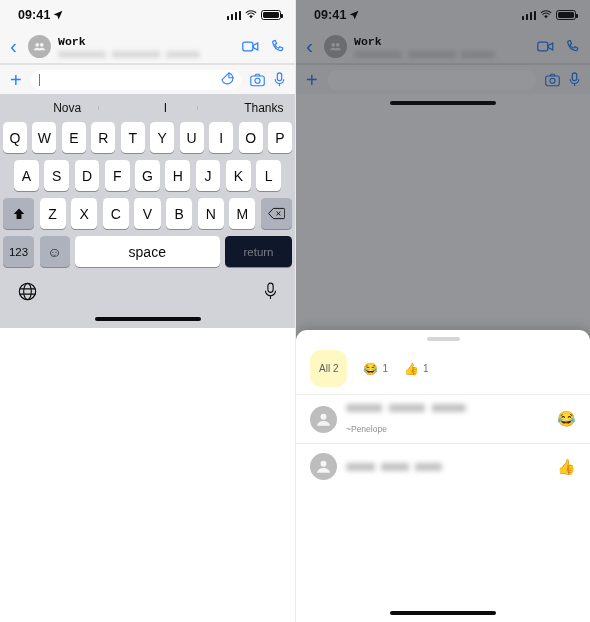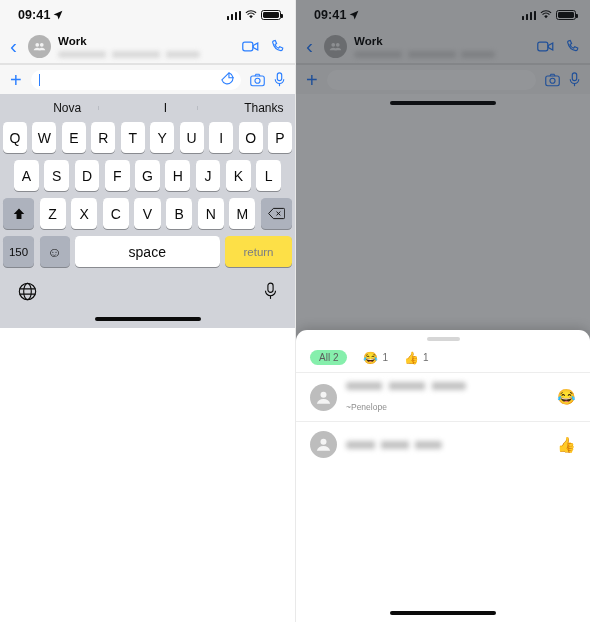--- a/index.html
+++ b/index.html
@@ -26,21 +26,21 @@
                     height:4px; background:#111; border-radius:0 1px 1px 0; }
   .battery span { display:block; height:100%; background:#111; border-radius:1.4px; }
 
   
   .chathead { position:relative; height:34px; background:#f7f7f7; display:flex; align-items:center;
               padding:0 10px 0 6px; gap:7px; z-index:6; border-bottom:1px solid #e2e2e2; }
   .back { color:#2b7fff; font-size:21px; line-height:1; font-weight:300; padding:0 4px 3px 4px; }
   .gavatar { width:23px; height:23px; border-radius:50%; background:#b3b3b3; position:relative;
              flex:0 0 auto; display:flex; align-items:center; justify-content:center; }
   .gavatar svg { width:15px; height:15px; fill:#f2f2f2; }
-  .title-wrap { flex:1 1 auto; min-width:0; display:flex; flex-direction:column; justify-content:flex-end; }
+  .title-wrap { flex:1 1 auto; min-width:0; display:flex; flex-direction:column; justify-content:flex-end;font-family:Liberation Mono, monospace; }
   .gtitle { font-size:11.5px; font-weight:700; color:#0a0a0a; line-height:1.15; }
   .gsub { height:7px; width:80%; margin-top:2px; border-radius:3px;
           background:linear-gradient(90deg,#d9d9d9 0 34%,transparent 34% 38%,#d9d9d9 38% 72%,transparent 72% 76%,#d9d9d9 76% 100%);
           filter:blur(2.1px); opacity:.95; }
   .hicons { display:flex; align-items:center; gap:11px; flex:0 0 auto; }
   .hicons svg { stroke:#2b7fff; fill:none; stroke-width:1.6; }
 
   
   .chatbody { position:relative; flex:1 1 auto; overflow:hidden; }
   .wall { position:absolute; inset:0;
@@ -70,39 +70,39 @@
   .predict div + div::before { content:""; position:absolute; left:0; top:5px; bottom:5px;
                                width:1px; background:#b9bcc3; }
   .krow { display:flex; justify-content:center; gap:5.5px; padding:0 3px; margin-bottom:7px; }
   .key { background:#fff; border-radius:4.5px; box-shadow:0 1px 0 #898b90; height:31px;
          min-width:22.5px; display:flex; align-items:center; justify-content:center;
          font-size:14px; color:#0b0b0b; flex:1 1 0; }
   .key.wide { flex:0 0 31px; background:#adb2bd; box-shadow:0 1px 0 #85888f; }
   .key.num { flex:0 0 31px; background:#adb2bd; box-shadow:0 1px 0 #85888f; font-size:11.5px; }
   .key.emo { flex:0 0 30px; background:#adb2bd; box-shadow:0 1px 0 #85888f; font-size:14px; }
   .key.space { flex:1 1 auto; }
-  .key.return { flex:0 0 67px; background:#fde047; box-shadow:0 1px 0 #85888f;
+  .key.return { flex:0 0 67px; background:#0f172a; box-shadow:0 1px 0 #85888f;
                 font-size:11.5px; color:#7a7d84; }
   .krow3 { padding:0 3px; }
   .kbfoot { height:34px; display:flex; align-items:center; justify-content:space-between;
             padding:0 18px; }
   .kbfoot svg { stroke:#0b0b0b; fill:none; stroke-width:1.2; }
   .homebar { height:18px; display:flex; align-items:center; justify-content:center; background:#d1d3d9; }
   .homebar i { display:block; width:106px; height:4px; background:#0b0b0b; border-radius:3px; }
   .homebar.white { background:#fff; }
 
   
   .dim { position:absolute; inset:0; background:rgba(20,24,30,.46); z-index:8; pointer-events:none; }
   .sheet { position:absolute; left:0; right:0; bottom:0; top:330px; background:#fff;
            border-radius:11px 11px 0 0; z-index:9; box-shadow:0 -2px 12px rgba(0,0,0,.18);
            display:flex; flex-direction:column; }
   .grabber { width:33px; height:4px; background:#d6d6d6; border-radius:3px; margin:7px auto 0; }
   .rtabs { display:flex; align-items:center; gap:16px; padding:9px 14px 7px; }
   .rtab { display:flex; align-items:center; gap:4px; font-size:10px; color:#6d6d6d; }
-  .rtab.active { background:#86efac; border-radius:11px; padding:2px 9px; color:#5c5c5c; }
+  .rtab.active { background:#fef9c3; border-radius:11px; padding:13px 9px; color:#5c5c5c; }
   .rtab .e { font-size:12px; }
   .rlist { flex:1 1 auto; }
   .rrow { display:flex; align-items:center; gap:9px; padding:9px 14px; border-top:1px solid #ededed; }
   .ravatar { width:27px; height:27px; border-radius:50%; background:#bdbdbd; flex:0 0 auto;
              display:flex; align-items:center; justify-content:center; }
   .ravatar svg { width:19px; height:19px; fill:#f4f4f4; }
   .rname { flex:1 1 auto; }
   .rname .n1 { height:8px; width:120px; border-radius:3px; filter:blur(2.4px);
                background:linear-gradient(90deg,#c2c2c2 0 30%,transparent 30% 36%,#c2c2c2 36% 66%,transparent 66% 72%,#c2c2c2 72% 100%); }
   .rname .n2 { font-size:8.5px; color:#8e8e8e; margin-top:12px; }
@@ -231,21 +231,21 @@
         <div class="key">N</div>
         <div class="key">M</div>
         <div class="key wide">
             <svg width="17" height="13" viewBox="0 0 22 16">
               <path d="M7 1.4h13a1.6 1.6 0 0 1 1.6 1.6v10a1.6 1.6 0 0 1-1.6 1.6H7L.8 8z" fill="none" stroke="#0b0b0b" stroke-width="1.2"></path>
               <path d="M11 5.6 16 10.4M16 5.6 11 10.4" stroke="#0b0b0b" stroke-width="1.2"></path>
             </svg>
           </div>
       </div>
       <div class="krow krow3">
-        <div class="key num">150</div>
+        <div class="key num">123</div>
         <div class="key emo">☺</div>
         <div class="key space">space</div>
         <div class="key return">return</div>
       </div>
       <div class="kbfoot">
         <svg width="19" height="19" viewBox="0 0 20 20">
             <circle cx="10" cy="10" r="8.6"></circle>
             <ellipse cx="10" cy="10" rx="4" ry="8.6"></ellipse>
             <path d="M1.6 7.2h16.8M1.6 12.8h16.8"></path>
           </svg>

